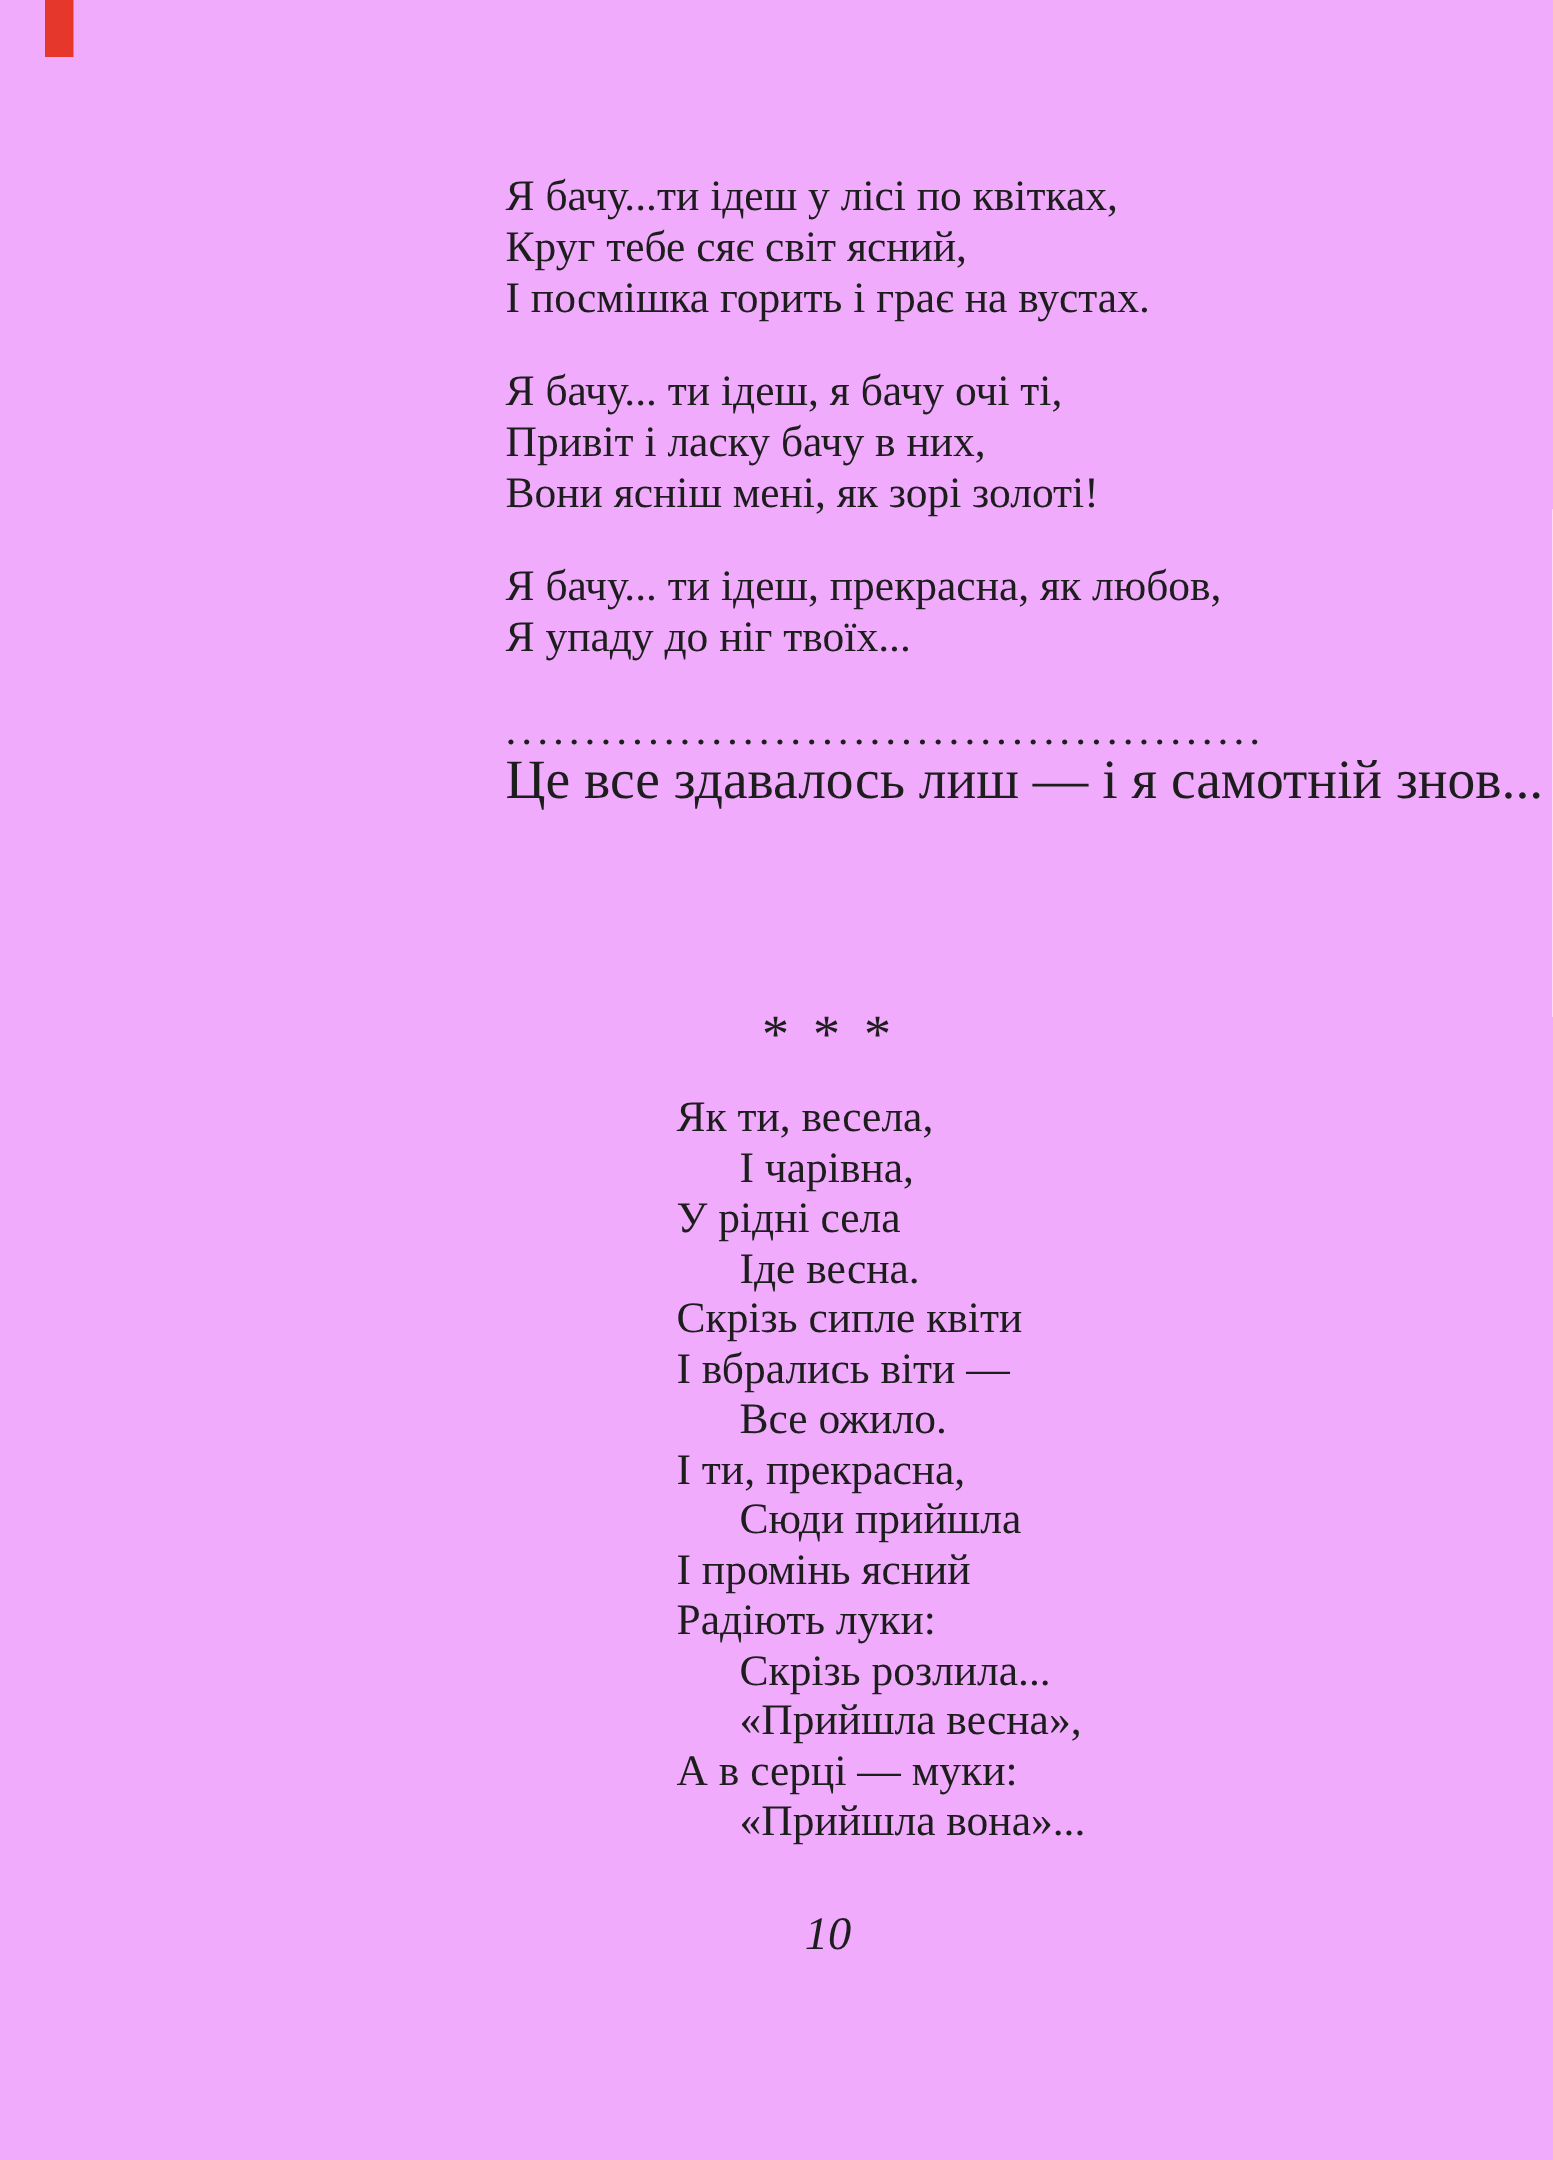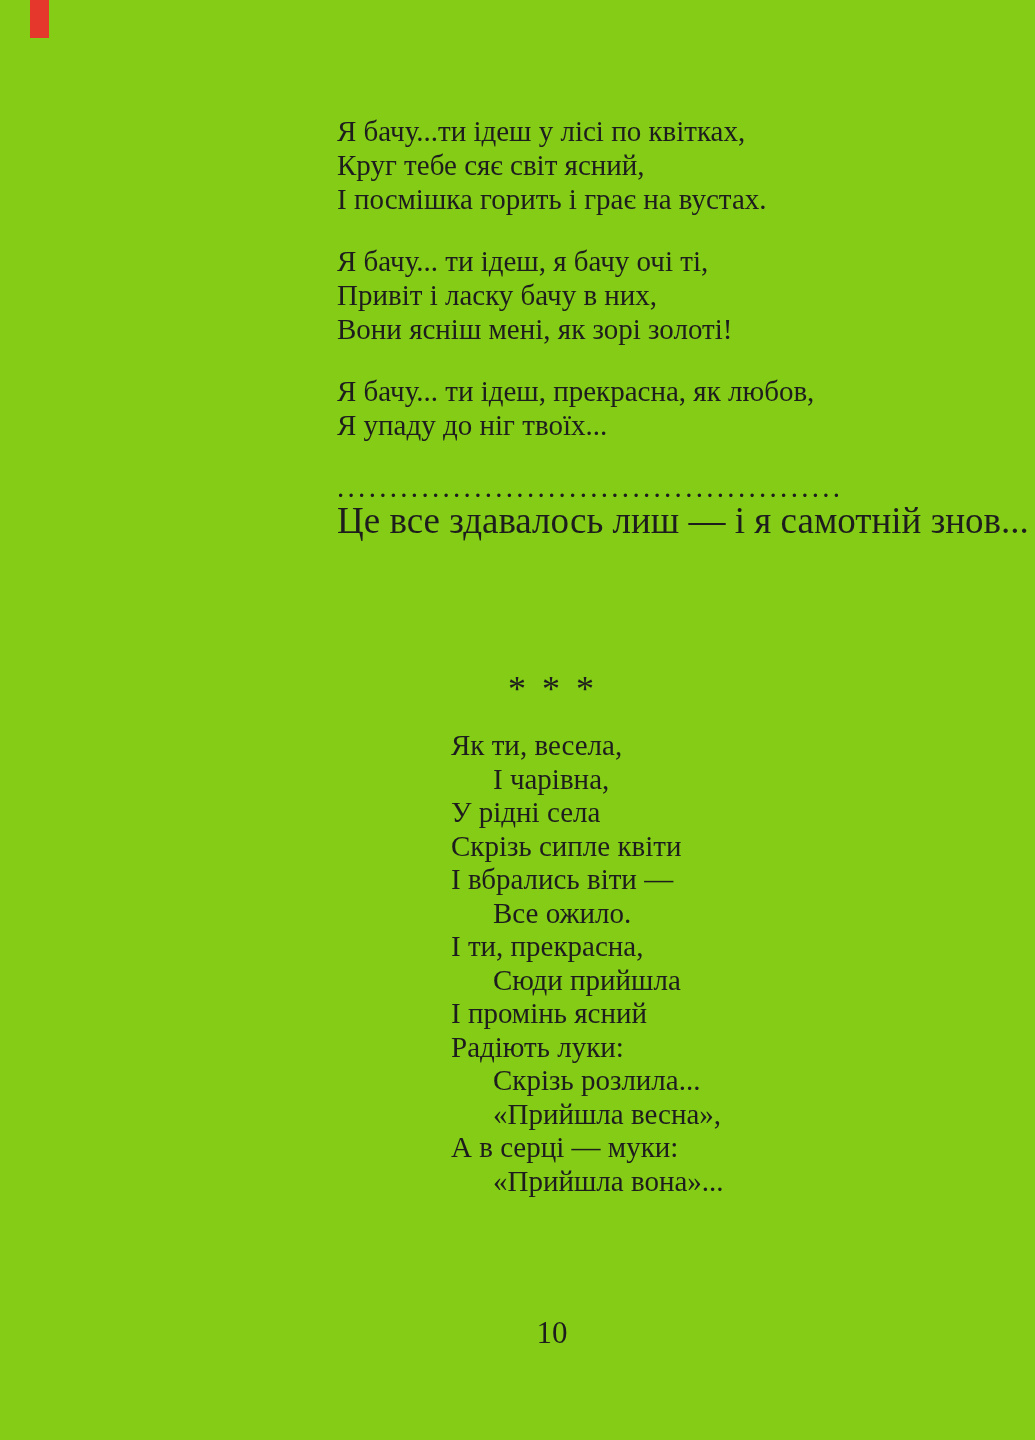--- a/index.html
+++ b/index.html
@@ -57,31 +57,32 @@
   }
   .poem2 {
     left: 451px;
     top: 729px;
     line-height: 33.5px;
   }
   .poem2 .indent { margin-left: 42px; }
   .pagenum {
     position: absolute;
     left: 482px;
-    top: 1316px;
+    top: 1272px;
     width: 140px;
     text-align: center;
+    font-style: italic;
     font-size: 31px;
     line-height: 34px;
   }
 </style>
 </head>
 <body>
 
-<div class="page" style="background: #84cc16; color: rgb(29, 29, 29);">
+<div class="page" style="background: #f0abfc; color: rgb(29, 29, 29);">
 
   <div class="bookmark" style="background: rgb(229, 55, 43);"></div>
 
   <div class="poem poem1">
     <div id="poem1-stanzas">
         <div class="stanza">
           <div class="line">Я бачу...ти ідеш у лісі по квітках,</div>
           <div class="line indent">Круг тебе сяє світ ясний,</div>
           <div class="line">І посмішка горить і грає на вустах.</div>
         </div>
@@ -98,20 +99,21 @@
     <div class="dots-line">................................................</div>
     <div class="closing-line">Це все здавалось лиш — і я самотній знов...</div>
   </div>
 
   <div class="divider">* * *</div>
 
   <div class="poem poem2" id="poem2-lines">
       <div class="line">Як ти, весела,</div>
       <div class="line indent">І чарівна,</div>
       <div class="line">У рідні села</div>
+      <div class="line indent">Іде весна.</div>
       <div class="line">Скрізь сипле квіти</div>
       <div class="line">І вбрались віти —</div>
       <div class="line indent">Все ожило.</div>
       <div class="line">І ти, прекрасна,</div>
       <div class="line indent">Сюди прийшла</div>
       <div class="line">І промінь ясний</div>
       <div class="line">Радіють луки:</div>
       <div class="line indent">Скрізь розлила...</div>
       <div class="line indent">«Прийшла весна»,</div>
       <div class="line">А в серці — муки:</div>

